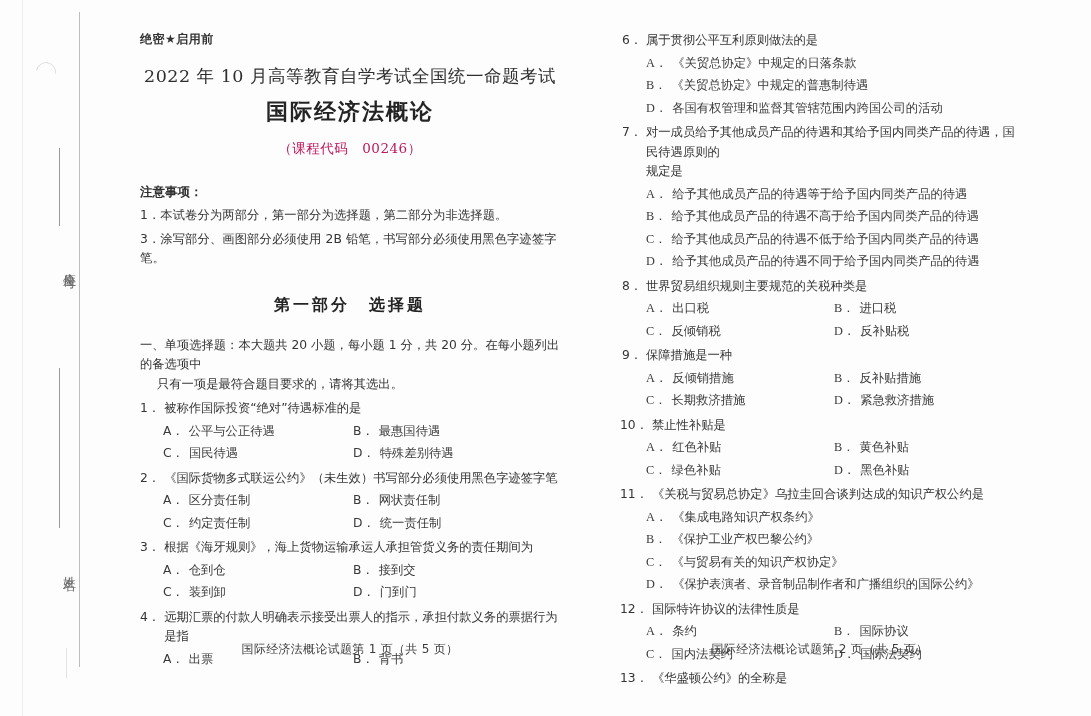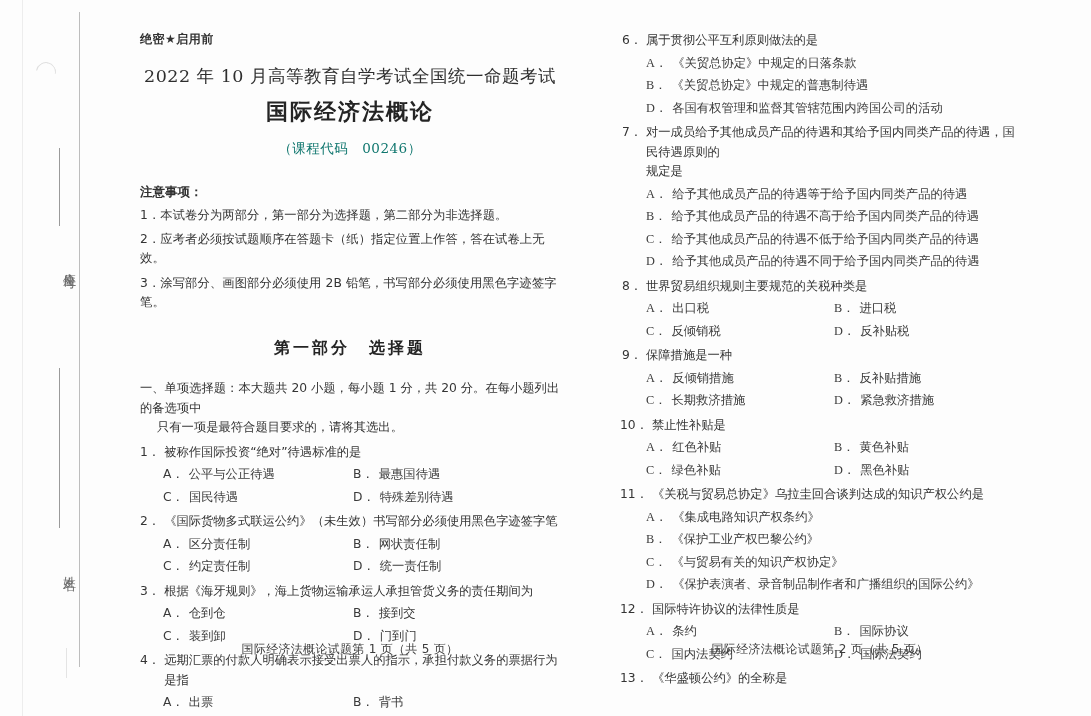--- a/index.html
+++ b/index.html
@@ -96,21 +96,21 @@
     font-size: 22px;
     font-weight: bold;
     letter-spacing: 2px;
     color: #242424;
     font-family: "DejaVu Sans", "Liberation Sans", sans-serif;
   }
   .title-code {
     margin-top: 17px;
     text-align: center;
     font-size: 13.5px;
-    color: #0f766e;
+    color: #be185d;
     letter-spacing: .5px;
     font-family: "DejaVu Serif", "Liberation Serif", serif;
   }
 
   .notice-head {
     margin-top: 24px;
     font-size: 12.5px;
     font-weight: bold;
     color: #303030;
   }
@@ -221,21 +221,20 @@
   <div class="vlabel vlabel-name">姓名：</div>
 
   <div class="col col-left">
     <div class="secret">绝密★启用前</div>
     <div class="title-main">2022 年 10 月高等教育自学考试全国统一命题考试</div>
     <div class="title-sub">国际经济法概论</div>
     <div class="title-code">（课程代码　00246）</div>
 
     <div class="notice-head">注意事项：</div>
     <div class="notice-item">1．本试卷分为两部分，第一部分为选择题，第二部分为非选择题。</div>
-    <div class="notice-item">2．应考者必须按试题顺序在答题卡（纸）指定位置上作答，答在试卷上无效。</div>
     <div class="notice-item">3．涂写部分、画图部分必须使用 2B 铅笔，书写部分必须使用黑色字迹签字笔。</div>
 
     <div class="part-head">第一部分　选择题</div>
 
     <div class="section-lead">
       <span>一、单项选择题：本大题共 20 小题，每小题 1 分，共 20 分。在每小题列出的备选项中</span>
       <span class="cont">只有一项是最符合题目要求的，请将其选出。</span>
     </div>
 
     <div id="left-questions">

